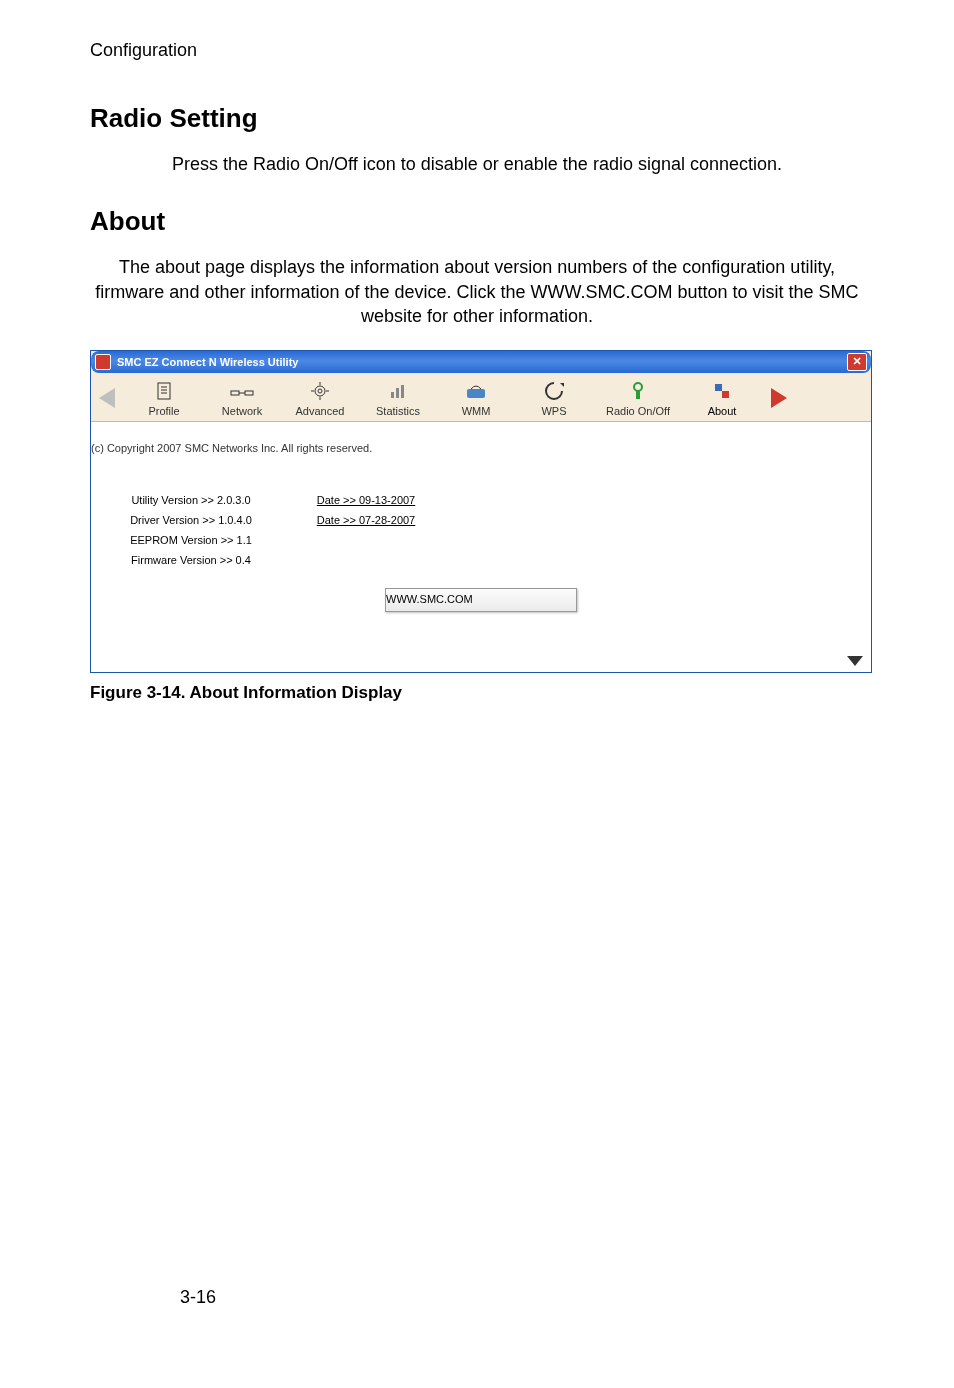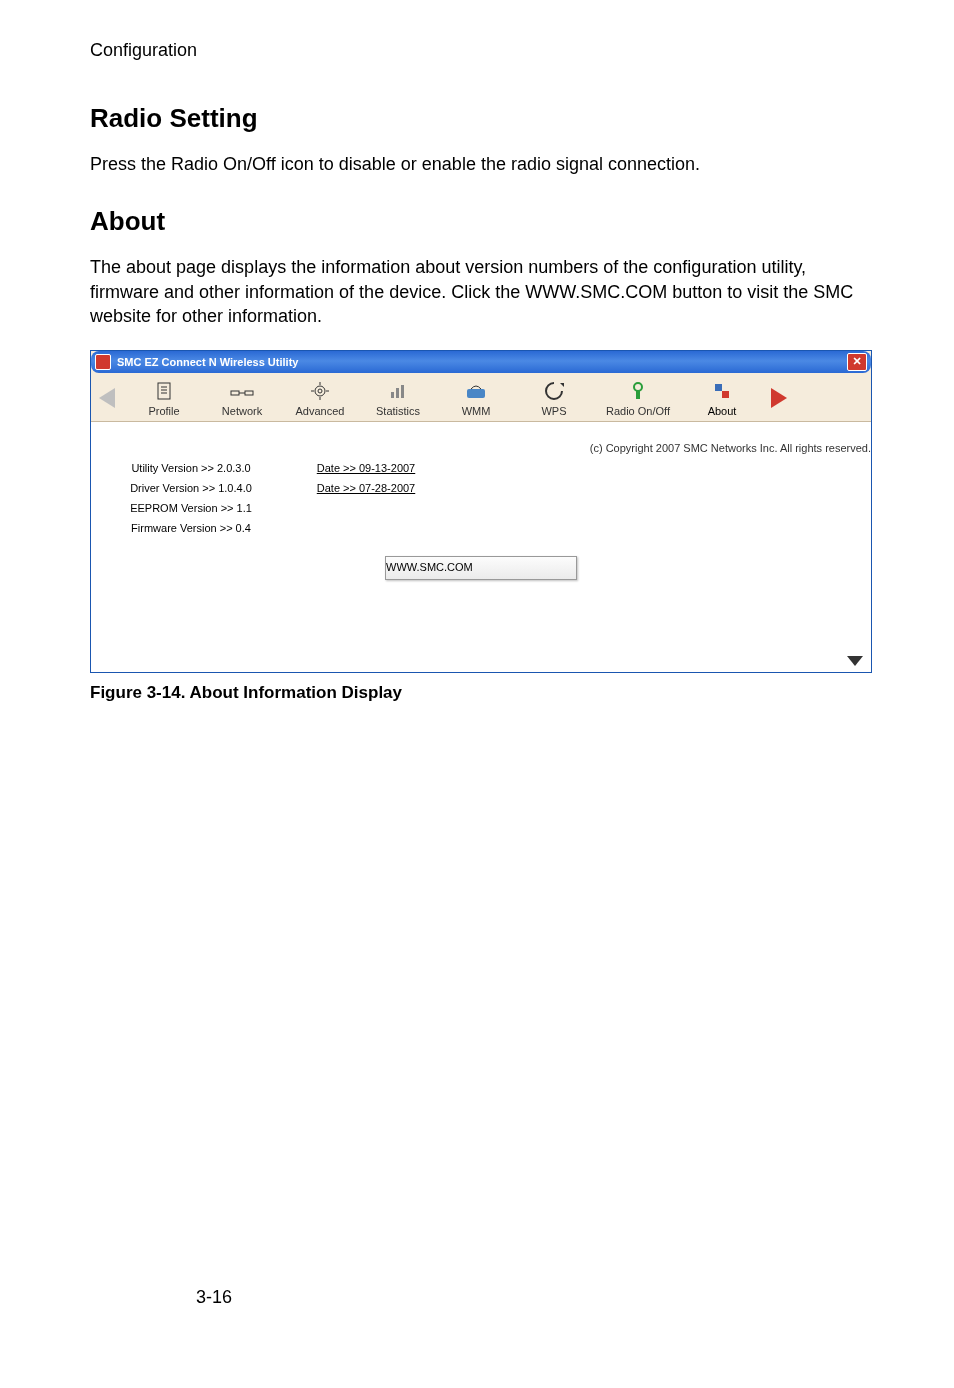--- a/index.html
+++ b/index.html
@@ -17,30 +17,31 @@
     margin-bottom: 42px;
   }
   h2.section {
     font-size: 26px;
     font-weight: bold;
     margin: 30px 0 18px 0;
   }
   p.body-text {
     line-height: 1.35;
     margin: 0 0 22px 0;
+    text-align: center;
   }
   .caption {
     text-align: left;
     font-weight: bold;
     margin-top: 10px;
     font-size: 17px;
   }
   .page-num {
     position: absolute;
-    left: 106px;
+    left: 90px;
     bottom: 40px;
     font-size: 18px;
   }
   
   .app-frame {
     width: 780px;
     border: 1px solid #1a56b0;
     background: #f5ecdc;
     font-family: Tahoma, Arial, sans-serif;
     font-size: 11px;
@@ -116,24 +117,24 @@
   .tb-icon svg { display:block; }
   .content-pane {
     background: #fff;
     margin: 0;
     padding: 20px 0 10px 0;
     position: relative;
     min-height: 250px;
     box-sizing: border-box;
   }
   .copyright-line {
-    text-align: right;
+    text-align: left;
     font-size: 11px;
     color: #333;
-    margin-bottom: 4px;
+    margin-bottom: 36px;
   }
   .info-grid {
     font-size: 11px;
     text-align: center;
   }
   .info-row {
     display: flex;
     height: 20px;
     align-items: center;
   }

